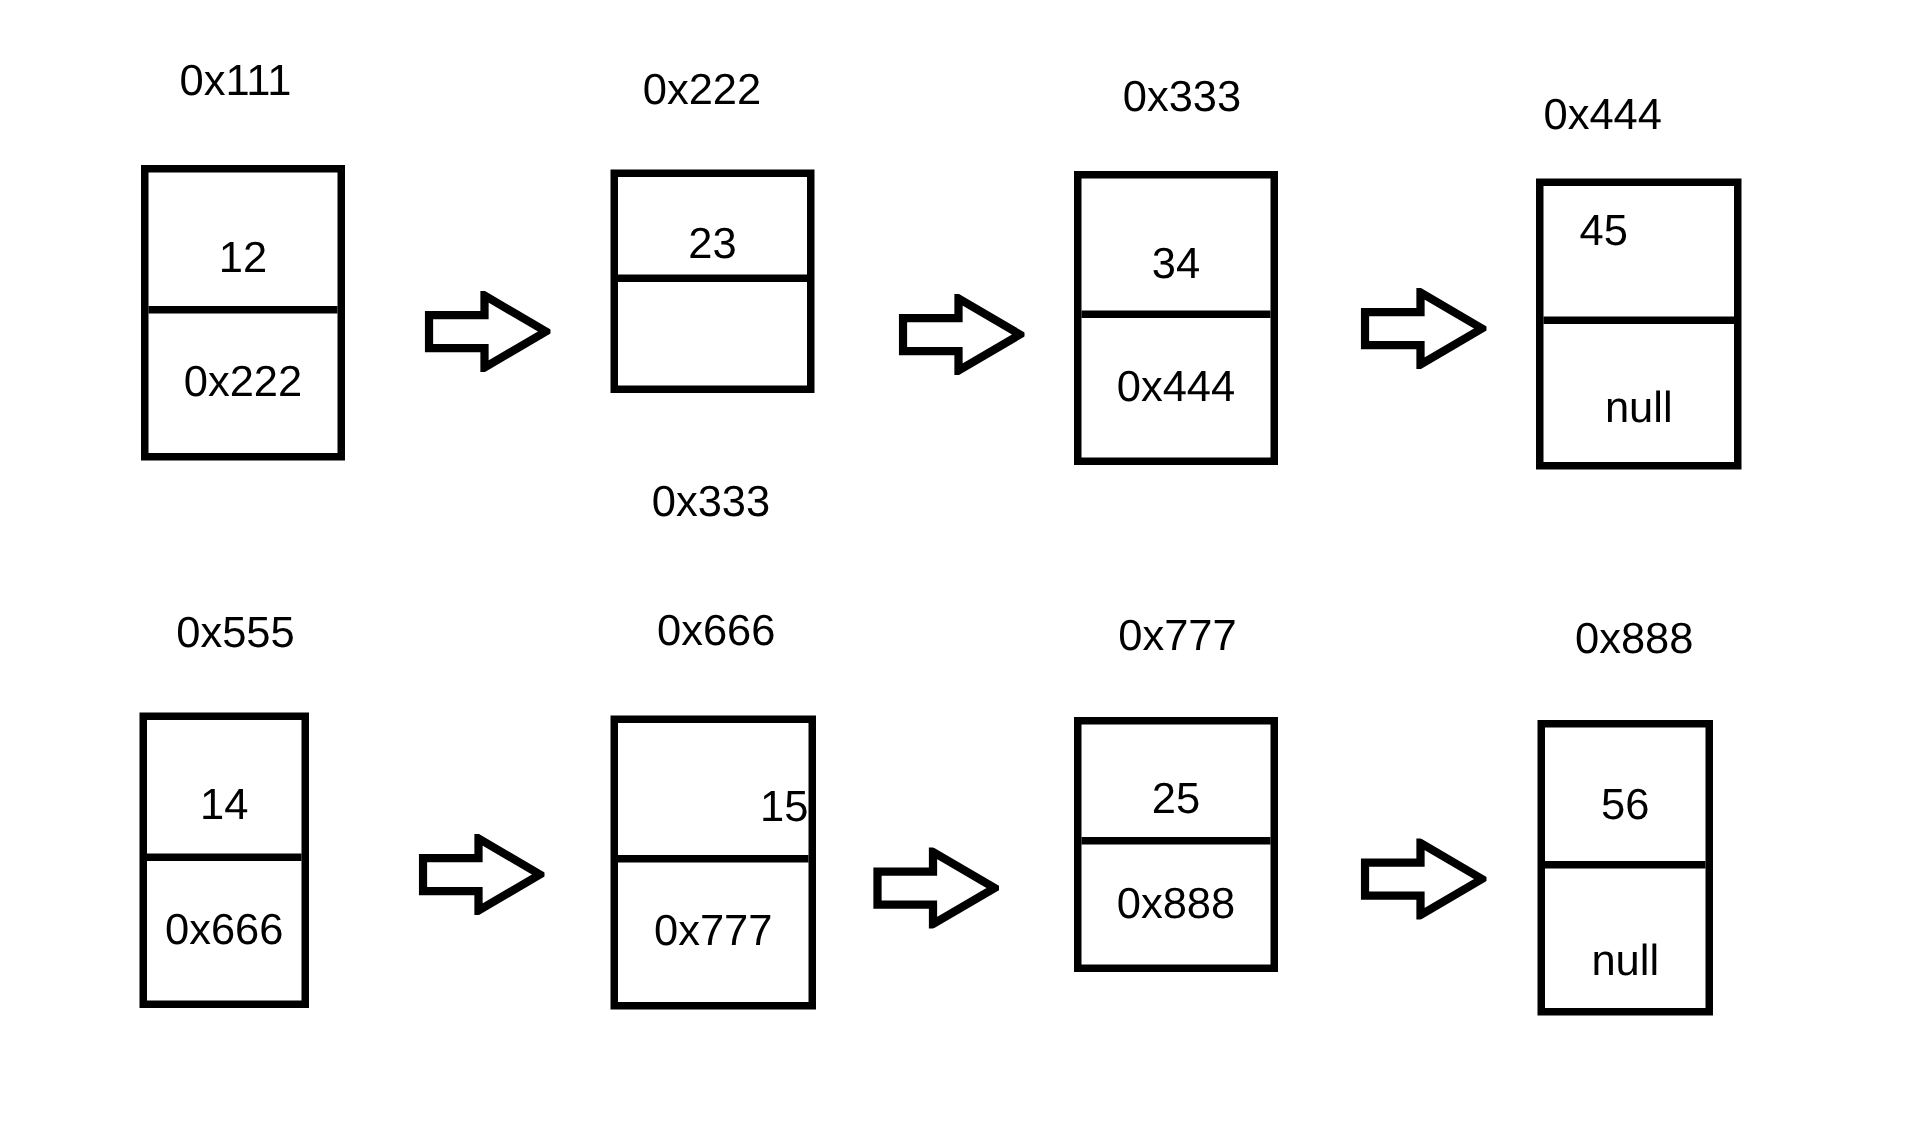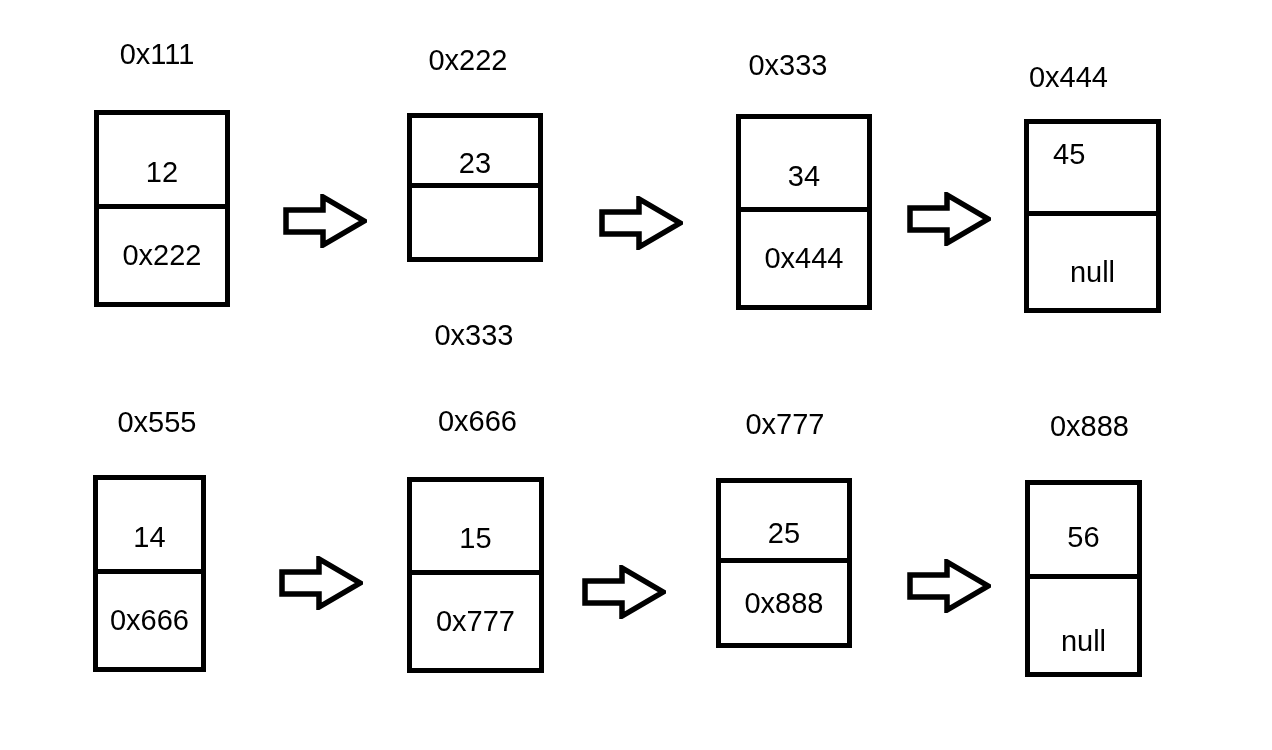--- a/index.html
+++ b/index.html
@@ -50,21 +50,21 @@
   }
   .cell-bottom { flex: 1 1 auto; }
 
   
   .n1-label { left: 89px;  top: 38px;  }
   .n2-label { left: 400px; top: 44px;  }
   .n3-label { left: 720px; top: 49px;  }
   .n4-label { left: 1000px; top: 61px; width: 137px; }
   .n1-box { left: 94px;  top: 110px; width: 136px; height: 197px; }
   .n2-box { left: 407px; top: 113px; width: 136px; height: 149px; }
-  .n3-box { left: 716px; top: 114px; width: 136px; height: 196px; margin-left: 20px; }
+  .n3-box { left: 716px; top: 114px; width: 136px; height: 196px; }
   .n4-box { left: 1024px; top: 119px; width: 137px; height: 194px; }
 
   
   .n5-label { left: 89px;  top: 406px; }
   .n6-label { left: 409px; top: 405px; width: 137px; }
   .n7-label { left: 717px; top: 408px; }
   .n8-label { left: 1021px; top: 410px; width: 137px; }
   .n5-box { left: 93px;  top: 475px; width: 113px; height: 197px; }
   .n6-box { left: 407px; top: 477px; width: 137px; height: 196px; }
   .n7-box { left: 716px; top: 478px; width: 136px; height: 170px; }
@@ -88,21 +88,21 @@
   .n4-box .cell-top {
     align-items: flex-start;
     justify-content: flex-start;
     padding: 14px 0 12px 24px;
   }
   .n4-box .cell-bottom { padding-top: 20px; }
 
   
   .n8-box .cell-top { padding-top: 16px; }
   .n8-box .cell-bottom { padding-top: 20px; }
-  .n6-box .cell-top { padding-top: 24px; }
+  .n6-box .cell-top { padding-top: 24px; justify-content: flex-end; }
 
   
   .arrow { position: absolute; width: 84px; height: 54px; }
   .a1 { left: 283px; top: 194px; }
   .a2 { left: 599px; top: 196px; }
   .a3 { left: 907px; top: 192px; }
   .a4 { left: 279px; top: 556px; }
   .a5 { left: 582px; top: 565px; }
   .a6 { left: 907px; top: 559px; }
 </style>

